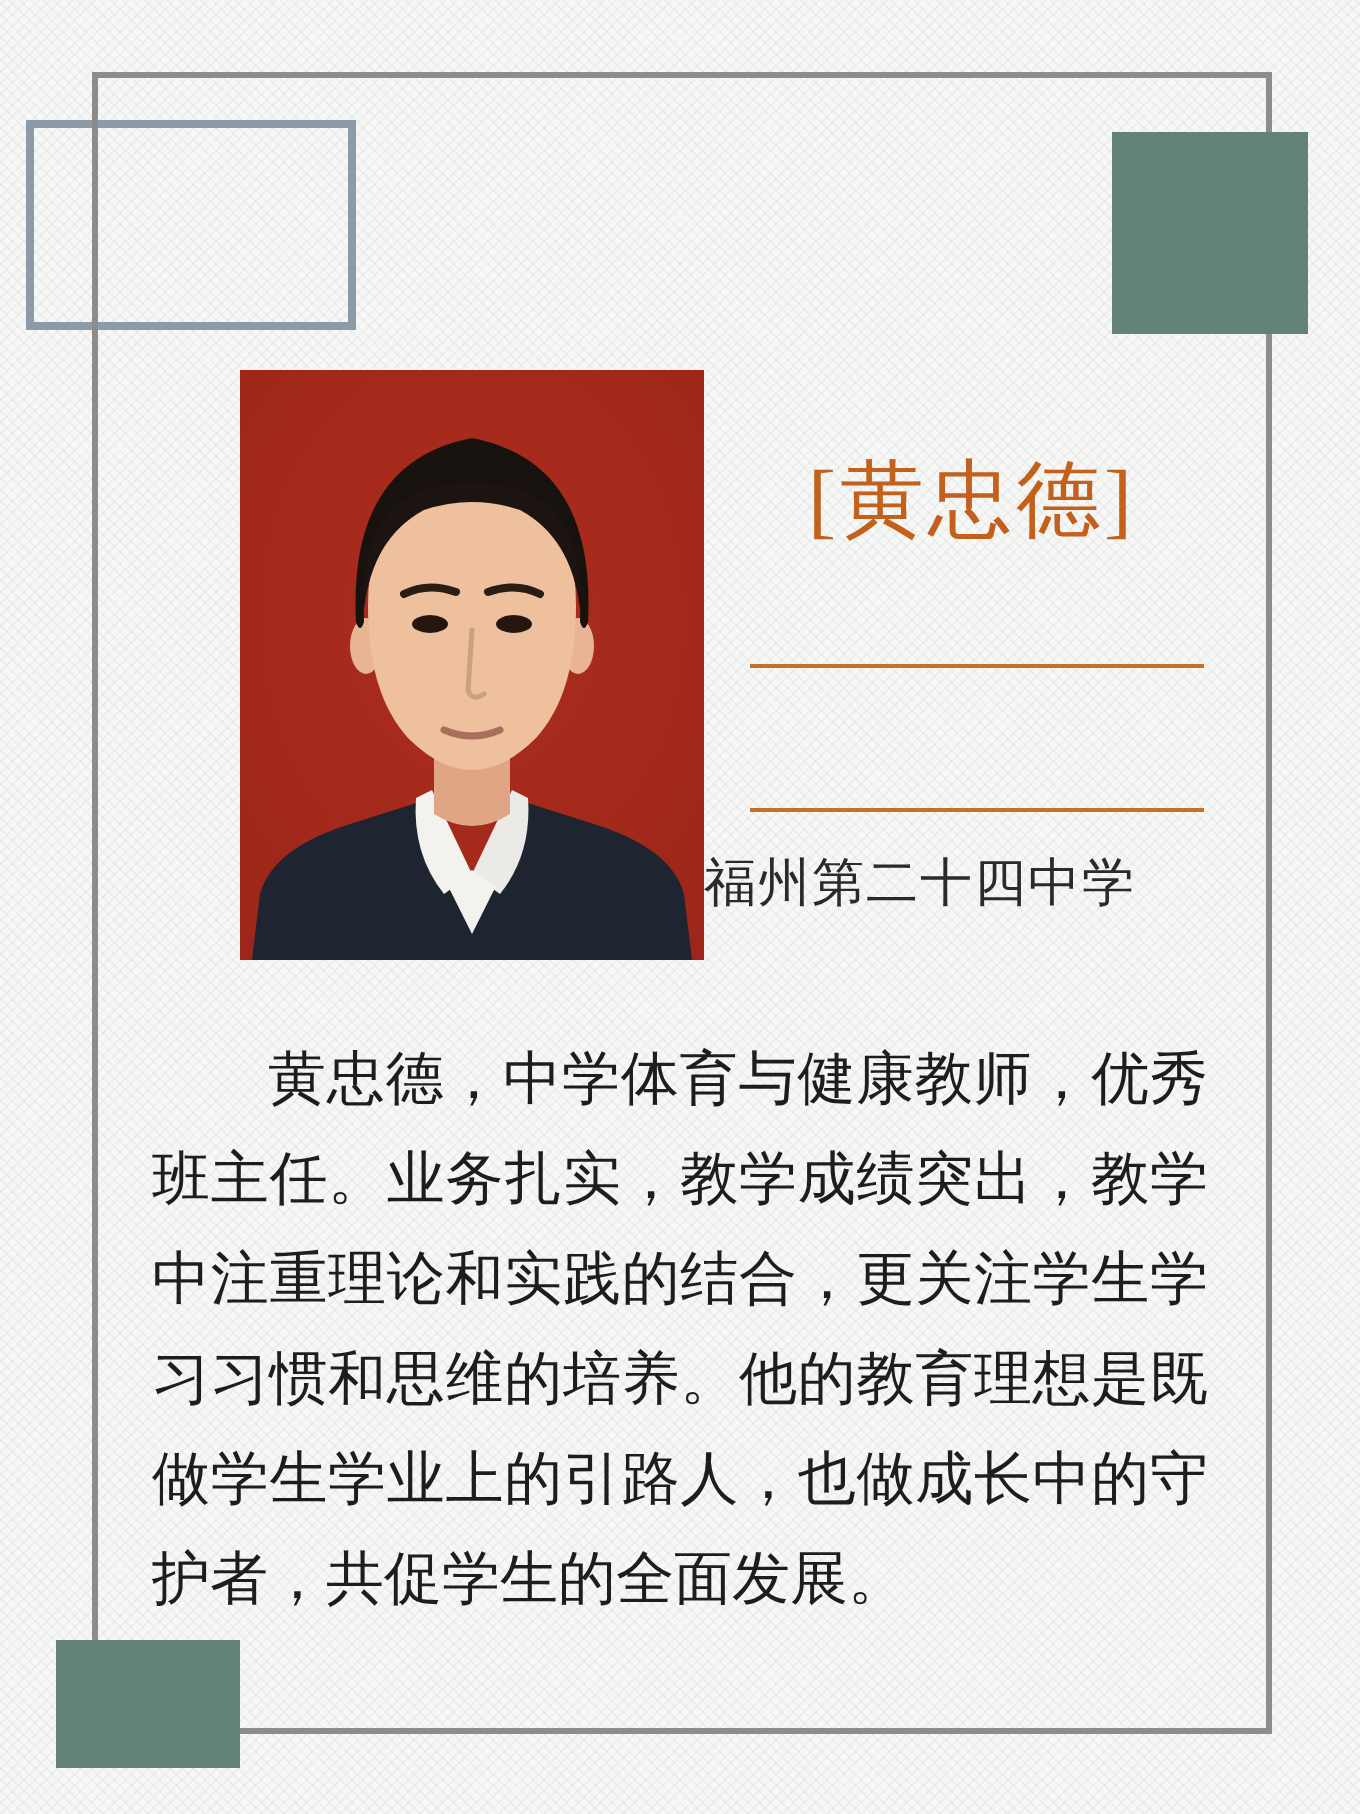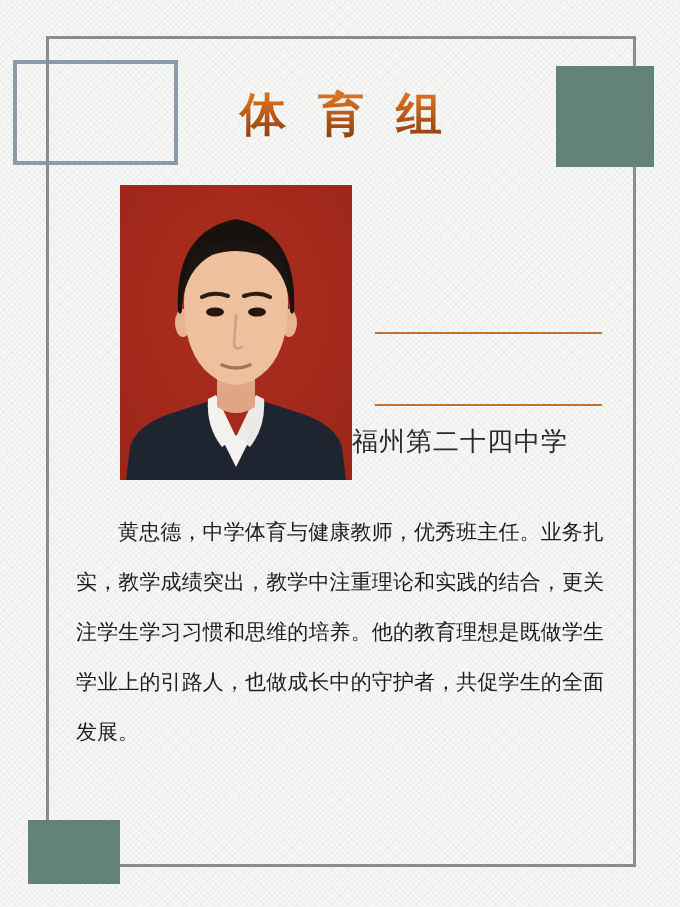--- a/index.html
+++ b/index.html
@@ -91,39 +91,38 @@
     letter-spacing:1px;
     white-space:nowrap;
     color:#2a2a2a;
     font-family:Liberation Sans, sans-serif;
     z-index:4;
   }
 
   
   .bio{
     left:76px;top:486px;width:528px;
-    font-size:21px;
+    font-size:29px;
     line-height:50px;
     text-indent:2em;
     text-align:justify;
     color:#1d1d1d;
     z-index:4;
   }
 </style>
 </head>
 <body>
 
 <div class="poster">
 
   <div class="abs deco-outline"></div>
   <div class="abs frame"></div>
   <div class="abs square square-tr"></div>
   <div class="abs square square-bl"></div>
 
-  <div class="abs title">体育组</div>
 
   <div class="abs photo">
     <svg viewBox="0 0 232 295" preserveAspectRatio="none">
       <defs>
         <radialGradient id="bgRed" cx="50%" cy="42%" r="75%">
           <stop offset="0%" stop-color="#ad2e1e"></stop>
           <stop offset="100%" stop-color="#9c2619"></stop>
         </radialGradient>
       </defs>
 
@@ -150,19 +149,20 @@
 
       <ellipse cx="95" cy="127" rx="9" ry="4.5" fill="#24160f"></ellipse>
       <ellipse cx="137" cy="127" rx="9" ry="4.5" fill="#24160f"></ellipse>
 
       <path d="M116,130 L114,160 Q116,166 122,162" stroke="#caa182" stroke-width="2.5" fill="none" stroke-linecap="round"></path>
 
       <path d="M102,180 Q116,186 130,180" stroke="#a96f5c" stroke-width="3.5" fill="none" stroke-linecap="round"></path>
     </svg>
   </div>
 
+  <div class="abs name">[黄忠德]</div>
   <div class="abs divider divider-top"></div>
   <div class="abs divider divider-bottom"></div>
   <div class="abs school">福州第二十四中学</div>
 
   <p class="abs bio">黄忠德，中学体育与健康教师，优秀班主任。业务扎实，教学成绩突出，教学中注重理论和实践的结合，更关注学生学习习惯和思维的培养。他的教育理想是既做学生学业上的引路人，也做成长中的守护者，共促学生的全面发展。</p>
 
 </div>
 
 </body></html>

